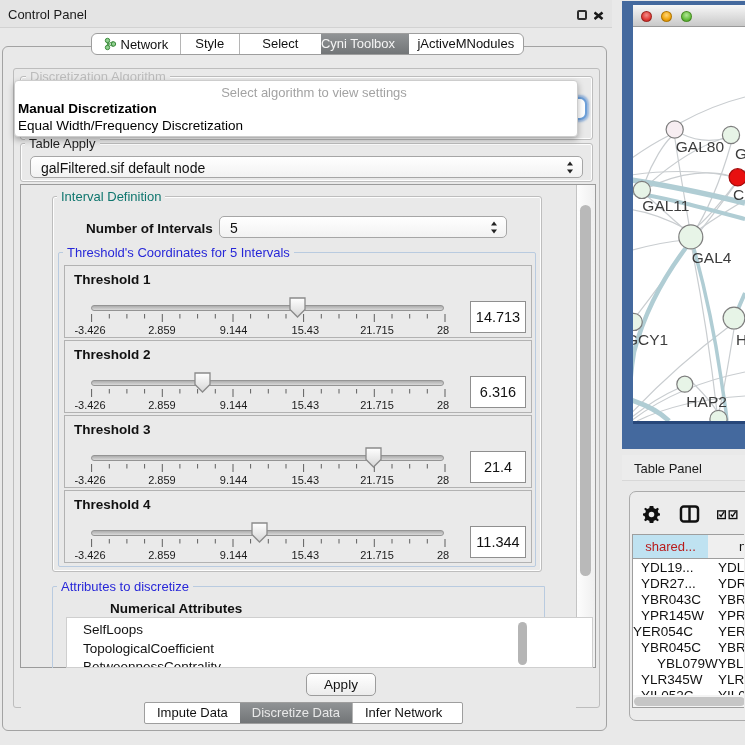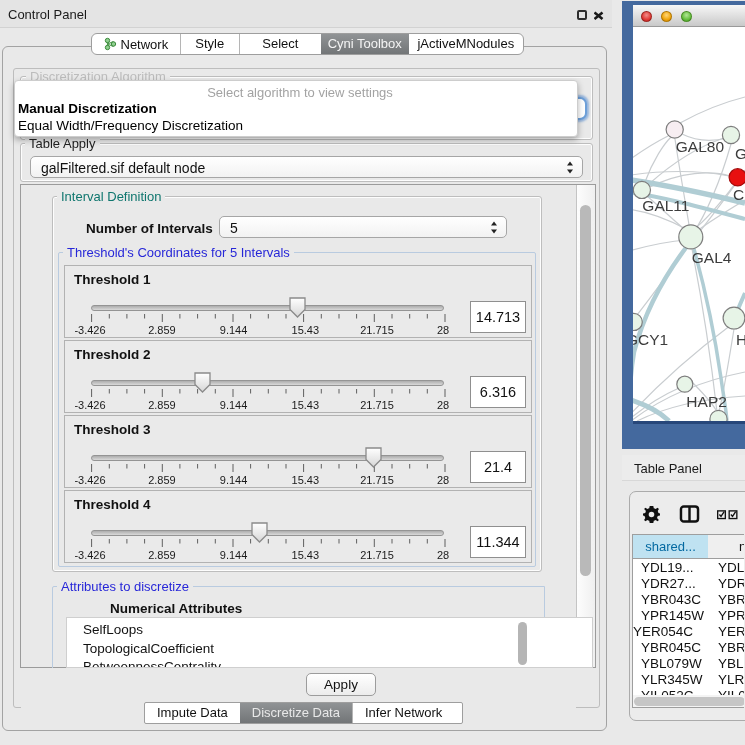--- a/index.html
+++ b/index.html
@@ -38,21 +38,21 @@
   <div class="abs" style="left:91px;top:33px;width:433px;height:22px;background:#fff;border:1px solid #9e9e9e;border-radius:6px;font-size:13px;color:#111;display:flex;">
     <span style="width:92px;display:flex;align-items:center;justify-content:center;">
       <svg width="13" height="14" viewBox="0 0 13 14" style="margin-right:4px;">
         <path d="M3.5,3.5 L3.5,10.5 M3.5,7 L9.5,4.5 M3.5,7 L9.5,9.5" stroke="#4e9a4e" stroke-width="1.2" fill="none"></path>
         <circle cx="3.5" cy="3.5" r="2.2" fill="#8fcf8f" stroke="#3c8a3c"></circle>
         <circle cx="3.5" cy="10.5" r="2.2" fill="#8fcf8f" stroke="#3c8a3c"></circle>
         <circle cx="9.5" cy="7" r="2.2" fill="#8fcf8f" stroke="#3c8a3c"></circle>
       </svg>Network</span>
     <span style="border-left:1px solid #b5b5b5;width:62px;text-align:center;line-height:20px;">Style</span>
     <span style="border-left:1px solid #b5b5b5;width:86px;text-align:center;line-height:20px;">Select</span>
-    <span style="background:linear-gradient(#909395,#727577);color:#f4f4f4;width:92px;text-align:center;line-height:20px;">Cyni Toolbox</span>
+    <span style="background:linear-gradient(#909395,#727577);color:#f4f4f4;width:92px;line-height:20px;">Cyni Toolbox</span>
     <span style="width:120px;text-align:center;line-height:20px;">jActiveMNodules</span>
   </div>
 
   <div class="abs" style="left:13px;top:68px;width:587px;height:640px;border:1px solid #bdbdbd;border-radius:3px;"></div>
 
   <div class="abs etched" style="left:20px;top:76px;width:573px;height:64px;"></div>
   <div class="gtitle" style="left:26px;top:70px;color:#bcbcbc;">Discretization Algorithm</div>
 
   <div class="abs" style="left:558px;top:97px;width:29px;height:23px;border-radius:7px;background:#fff;border:2px solid #6d9fd8;box-shadow:0 0 2px 1.5px rgba(98,148,212,.6);"></div>
 
@@ -284,21 +284,21 @@
   <div class="abs" style="left:306px;top:673px;width:70px;height:23px;background:linear-gradient(#ffffff,#ececec);border:1px solid #9c9c9c;border-radius:5px;text-align:center;line-height:21px;font-size:13.5px;color:#111;">Apply</div>
 
   <div class="abs" style="left:144px;top:702px;width:319px;height:22px;background:#fff;border:1px solid #9e9e9e;border-radius:2px;font-size:13px;color:#111;display:flex;align-items:stretch;">
     <span style="padding:0 12px;line-height:20px;">Impute Data</span>
     <span style="background:linear-gradient(#909395,#727577);color:#e8e8e8;line-height:20px;padding:0 12px;">Discretize Data</span>
     <span style="padding:0 12px;line-height:20px;border-left:1px solid #b5b5b5;">Infer Network</span>
   </div>
 </div>
 
 <div class="abs" style="left:14px;top:80px;width:564px;height:57px;background:#fff;border:1px solid #cdcdcd;border-radius:4px;box-shadow:0 3px 6px rgba(0,0,0,0.3);z-index:30;">
-  <div style="position:absolute;top:4px;left:4px;width:100%;text-align:center;font-size:13px;color:#a3a3a3;">Select algorithm to view settings</div>
+  <div style="position:absolute;top:4px;left:18px;width:100%;text-align:center;font-size:13px;color:#a3a3a3;">Select algorithm to view settings</div>
   <div style="position:absolute;top:20px;left:3px;font-size:13.5px;font-weight:bold;color:#000;">Manual Discretization</div>
   <div style="position:absolute;top:37px;left:3px;font-size:13.5px;color:#000;">Equal Width/Frequency Discretization</div>
 </div>
 
 <div class="abs" style="left:612px;top:0;width:133px;height:745px;background:#e9e9e9;">
 
   <div class="abs" style="left:10px;top:1px;width:123px;height:448px;background:#44699e;"></div>
 
   <div class="abs" style="left:21px;top:5px;width:112px;height:22px;background:linear-gradient(#f7f7f7,#c9c9c9);border-bottom:1px solid #9a9a9a;">
     <div class="abs" style="left:8px;top:6px;width:11px;height:11px;border-radius:50%;background:radial-gradient(circle at 50% 35%, #f08f8c, #e23b36 60%, #b01e1a);border:1px solid rgba(130,30,25,.7);"></div>
@@ -375,30 +375,30 @@
     <svg class="abs" style="left:87px;top:18px;" width="23" height="10" viewBox="0 0 24 10">
       <g fill="none" stroke="#111" stroke-width="1.4">
         <rect x="0.7" y="0.7" width="8" height="8"></rect>
           <rect x="12.7" y="0.7" width="8" height="8"></rect>
       </g>
       <path d="M2.5,4.5 L4.2,6.5 L7.5,1.5" stroke="#111" stroke-width="1.4" fill="none"></path>
       <path d="M14.5,4.5 L16.2,6.5 L19.5,1.5" stroke="#111" stroke-width="1.4" fill="none"></path>
     </svg>
 
     <div class="abs" style="left:2px;top:42px;width:112px;height:174px;background:#fff;border:1px solid #9e9e9e;border-right:none;overflow:hidden;">
-      <div class="abs" style="left:0;top:0;width:76px;height:24px;background:#bfe2f1;border-right:1px solid #9e9e9e;border-bottom:1px solid #9e9e9e;font-size:13px;text-align:center;line-height:24px;color:#0369a1;">shared...</div>
+      <div class="abs" style="left:0;top:0;width:76px;height:24px;background:#bfe2f1;border-right:1px solid #9e9e9e;border-bottom:1px solid #9e9e9e;font-size:13px;text-align:center;line-height:24px;color:#b91c1c;">shared...</div>
       <div class="abs" style="left:75px;top:0;width:40px;height:24px;background:#efefef;border-bottom:1px solid #9e9e9e;font-size:13px;color:#111;line-height:24px;padding-left:31px;">n</div>
       <div class="abs" style="left:0;top:25px;font-size:13.5px;color:#111;line-height:16px;">
         <div style="padding-left:8px;">YDL19...</div>
         <div style="padding-left:8px;">YDR27...</div>
         <div style="padding-left:8px;">YBR043C</div>
         <div style="padding-left:8px;">YPR145W</div>
         <div style="">YER054C</div>
         <div style="padding-left:8px;">YBR045C</div>
-        <div style="padding-left:8px;">YBL079W</div>
+        <div style="padding-left:24px;">YBL079W</div>
         <div style="padding-left:8px;">YLR345W</div>
         <div style="padding-left:8px;">YIL052C</div>
       </div>
       <div class="abs" style="left:85px;top:25px;font-size:13.5px;color:#111;line-height:16px;">
         <div>YDL1</div>
           <div>YDR2</div>
           <div>YBR0</div>
           <div>YPR1</div>
           <div>YER0</div>
           <div>YBR0</div>

